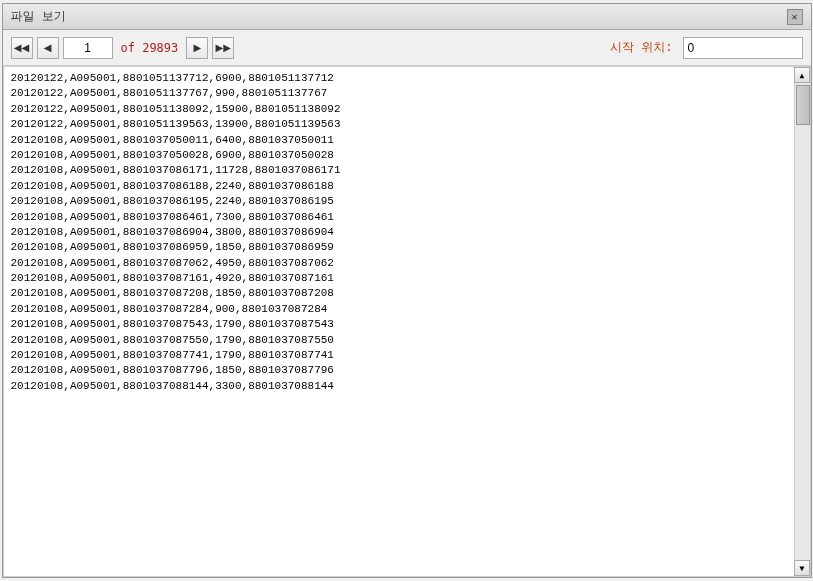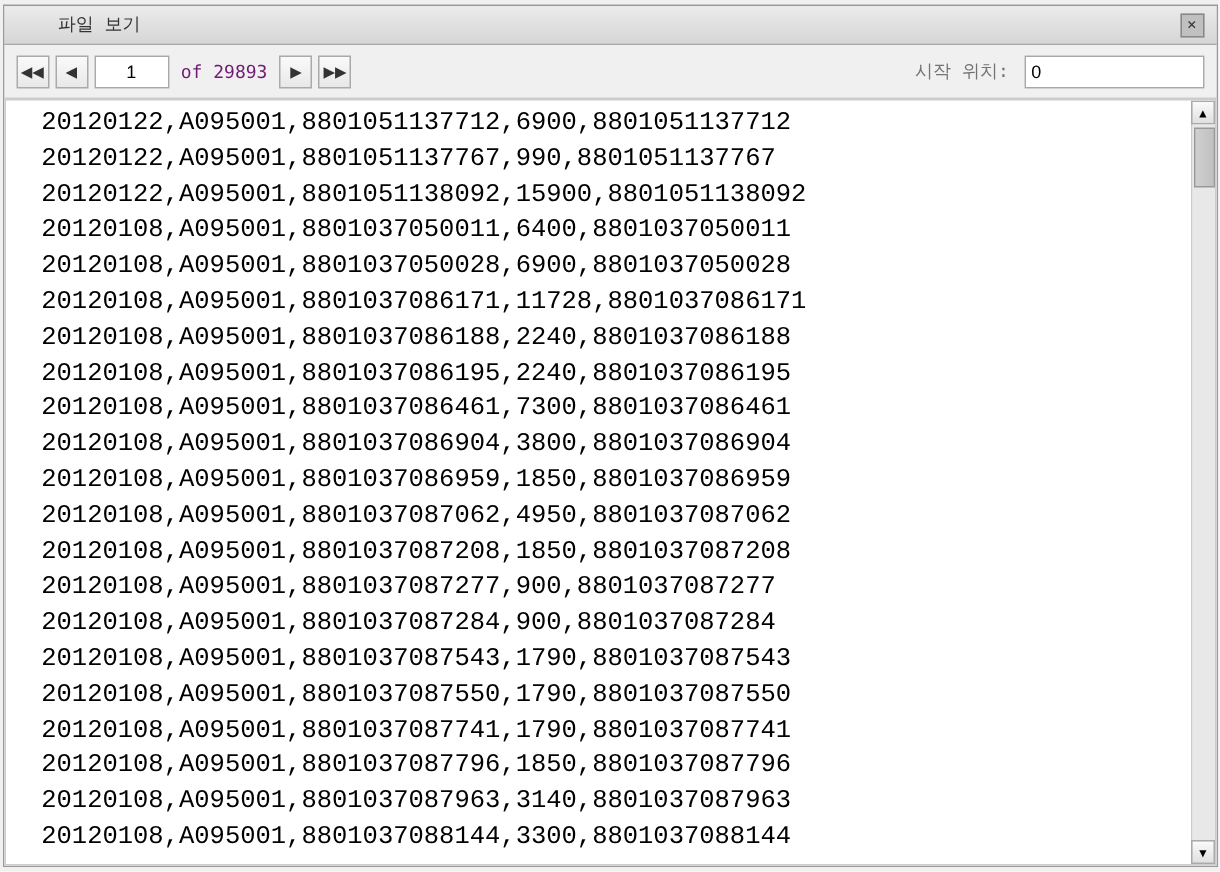--- a/index.html
+++ b/index.html
@@ -34,21 +34,20 @@
       display: flex;
       justify-content: space-between;
       align-items: center;
       border-bottom: 1px solid #aaa;
       height: 26px;
     }
 
     .title-bar-text {
       font-size: 12px;
       color: #333;
-      margin-left: 28px;
     }
 
     .close-btn {
       width: 16px;
       height: 16px;
       background: #c0c0c0;
       border: 1px solid #888;
       display: flex;
       align-items: center;
       justify-content: center;
@@ -85,31 +84,31 @@
       height: 22px;
       border: 1px solid #aaa;
       text-align: center;
       font-size: 12px;
       background: white;
       padding: 0 2px;
     }
 
     .page-info {
       font-size: 12px;
-      color: #701a75;
+      color: #b91c1c;
       margin: 0 4px;
     }
 
     .spacer {
       flex: 1;
     }
 
     .position-label {
       font-size: 12px;
-      color: #737373;
+      color: #c2410c;
       margin-right: 6px;
     }
 
     .position-input {
       width: 120px;
       height: 22px;
       border: 1px solid #aaa;
       font-size: 12px;
       background: white;
       padding: 0 4px;
@@ -121,23 +120,23 @@
       border: 1px solid #ccc;
       margin: 0;
       overflow: hidden;
       display: flex;
       position: relative;
     }
 
     .text-content {
       flex: 1;
       overflow-y: scroll;
-      padding: 4px 24px;
+      padding: 4px 7px;
       font-family: 'Courier New', Courier, monospace;
-      font-size: 17px;
+      font-size: 11px;
       line-height: 1.4;
       color: #000;
       white-space: nowrap;
     }
 
     .text-content div {
       padding: 0;
     }
 
     .scrollbar {
@@ -198,37 +197,37 @@
     <div class="spacer"></div>
     <span class="position-label">시작 위치:</span>
     <input class="position-input" type="text" value="0" style="">
   </div>
 
   <div class="content-area">
     <div class="text-content" id="text-content">
     <div>20120122,A095001,8801051137712,6900,8801051137712</div>
         <div>20120122,A095001,8801051137767,990,8801051137767</div>
         <div>20120122,A095001,8801051138092,15900,8801051138092</div>
+        <div>20120122,A095001,8801051139563,13900,8801051139563</div>
         <div>20120108,A095001,8801037050011,6400,8801037050011</div>
         <div>20120108,A095001,8801037050028,6900,8801037050028</div>
         <div>20120108,A095001,8801037086171,11728,8801037086171</div>
         <div>20120108,A095001,8801037086188,2240,8801037086188</div>
         <div>20120108,A095001,8801037086195,2240,8801037086195</div>
         <div>20120108,A095001,8801037086461,7300,8801037086461</div>
         <div>20120108,A095001,8801037086904,3800,8801037086904</div>
         <div>20120108,A095001,8801037086959,1850,8801037086959</div>
         <div>20120108,A095001,8801037087062,4950,8801037087062</div>
+        <div>20120108,A095001,8801037087161,4920,8801037087161</div>
         <div>20120108,A095001,8801037087208,1850,8801037087208</div>
-        <div>20120108,A095001,8801037087277,900,8801037087277</div>
         <div>20120108,A095001,8801037087284,900,8801037087284</div>
         <div>20120108,A095001,8801037087543,1790,8801037087543</div>
         <div>20120108,A095001,8801037087550,1790,8801037087550</div>
         <div>20120108,A095001,8801037087741,1790,8801037087741</div>
         <div>20120108,A095001,8801037087796,1850,8801037087796</div>
-        <div>20120108,A095001,8801037087963,3140,8801037087963</div>
         <div>20120108,A095001,8801037088144,3300,8801037088144</div>
       </div>
     <div class="scrollbar">
       <div class="scroll-btn">▲</div>
       <div class="scroll-track">
         <div class="scroll-thumb"></div>
       </div>
       <div class="scroll-btn">▼</div>
     </div>
   </div>

